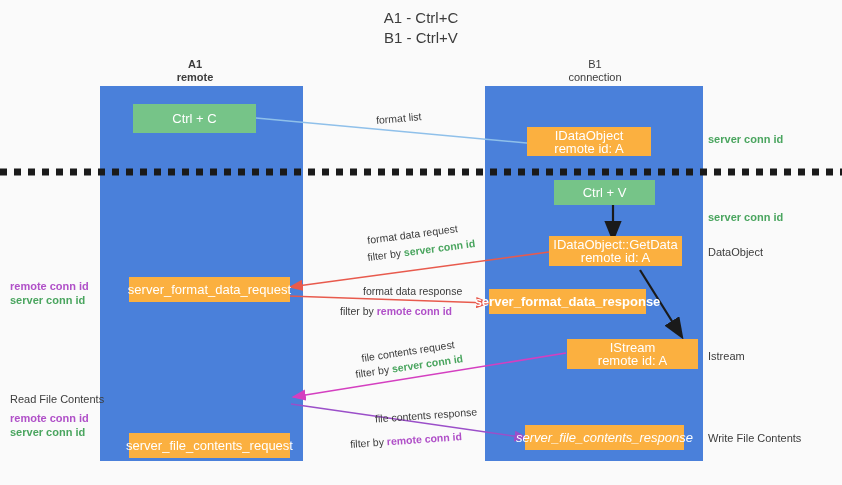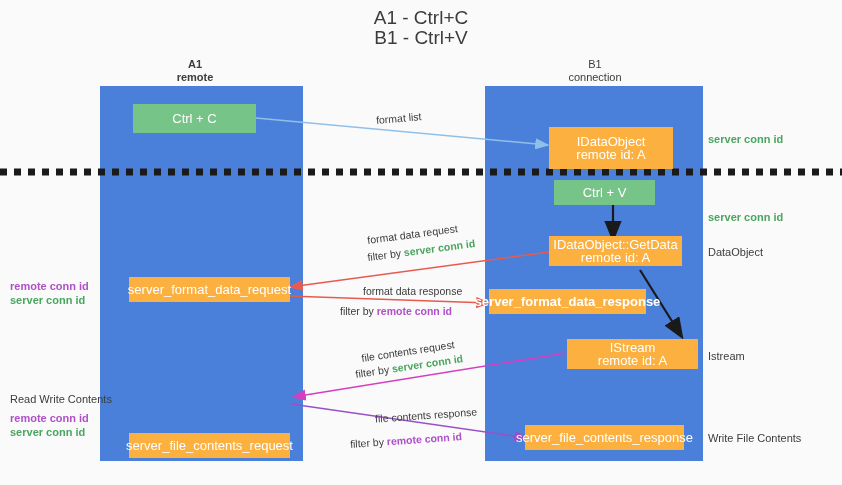--- a/index.html
+++ b/index.html
@@ -9,21 +9,21 @@
     font-family:"Liberation Sans", sans-serif;
     position:relative;
     overflow:hidden;
     color:#3c3c3c;
   }
   #stage{position:absolute;left:0;top:0;width:842px;height:485px;}
   svg.layer{position:absolute;left:0;top:0;width:842px;height:485px;pointer-events:none;}
 
   .title{
     position:absolute;left:0;top:8px;width:842px;text-align:center;
-    font-size:19px;line-height:20px;color:#3c3c3c;white-space:pre-line;
+    font-size:15px;line-height:20px;color:#3c3c3c;white-space:pre-line;
   }
 
   .col{position:absolute;background:#4a80da;}
   .colhead{
     position:absolute;text-align:center;font-size:11px;line-height:13px;
     color:#3c3c3c;white-space:pre-line;
   }
 
   .node{
     position:absolute;display:flex;align-items:center;justify-content:center;
@@ -97,40 +97,40 @@
   </svg>
 
   <svg class="layer" viewBox="0 0 842 485" xmlns="http://www.w3.org/2000/svg">
     <line x1="0" y1="172" x2="842" y2="172" stroke="#1a1a1a" stroke-width="7" stroke-dasharray="7 7" stroke-linecap="butt"></line>
   </svg>
 
   <div class="node green" style="left:133px;top:104px;width:123px;height:29px;">Ctrl + C</div>
   <div class="node orange" style="left:129px;top:277px;width:161px;height:25px;">server_format_data_request</div>
   <div class="node orange" style="left:129px;top:393px;width:161px;height:25px;margin-top:40px;">server_file_contents_request</div>
 
-  <div class="node orange" style="left:549px;top:127px;width:124px;height:42px;">IDataObject
+  <div class="node orange" style="left:527px;top:127px;width:124px;height:29px;">IDataObject
 remote id: A</div>
   <div class="node green" style="left:554px;top:180px;width:101px;height:25px;">Ctrl + V</div>
   <div class="node orange" style="left:549px;top:236px;width:133px;height:30px;">IDataObject::GetData
 remote id: A</div>
   <div class="node orange" style="left:489px;top:289px;width:157px;height:25px;font-weight:bold;">server_format_data_response</div>
   <div class="node orange" style="left:567px;top:339px;width:131px;height:30px;">IStream
 remote id: A</div>
-  <div class="node orange" style="left:525px;top:425px;width:159px;height:25px;">server_file_contents_response</div>
+  <div class="node orange" style="left:525px;top:425px;width:159px;height:25px;font-style:italic;">server_file_contents_response</div>
 
   <div class="rlabel green" style="left:708px;top:132px;">server conn id</div>
   <div class="rlabel green" style="left:708px;top:210px;">server conn id</div>
   <div class="rlabel" style="left:708px;top:245px;">DataObject</div>
   <div class="rlabel" style="left:708px;top:349px;">Istream</div>
   <div class="rlabel" style="left:708px;top:431px;">Write File Contents</div>
 
   <div class="llabel purple" style="left:10px;top:279px;">remote conn id</div>
   <div class="llabel green" style="left:10px;top:293px;">server conn id</div>
 
-  <div class="llabel" style="left:10px;top:392px;">Read Write Contents</div>
+  <div class="llabel" style="left:10px;top:392px;">Read File Contents</div>
   <div class="llabel purple" style="left:10px;top:411px;">remote conn id</div>
   <div class="llabel green" style="left:10px;top:425px;">server conn id</div>
 
   <div class="edge" style="left:376px;top:112px;transform:rotate(-5deg);">format list</div>
 
   <div class="edge" style="left:367px;top:228px;transform:rotate(-7.5deg);">format data request</div>
   <div class="edge" style="left:367px;top:244px;transform:rotate(-7.5deg);">
     <span>filter by </span><span class="g">server conn id</span>
   </div>
 

